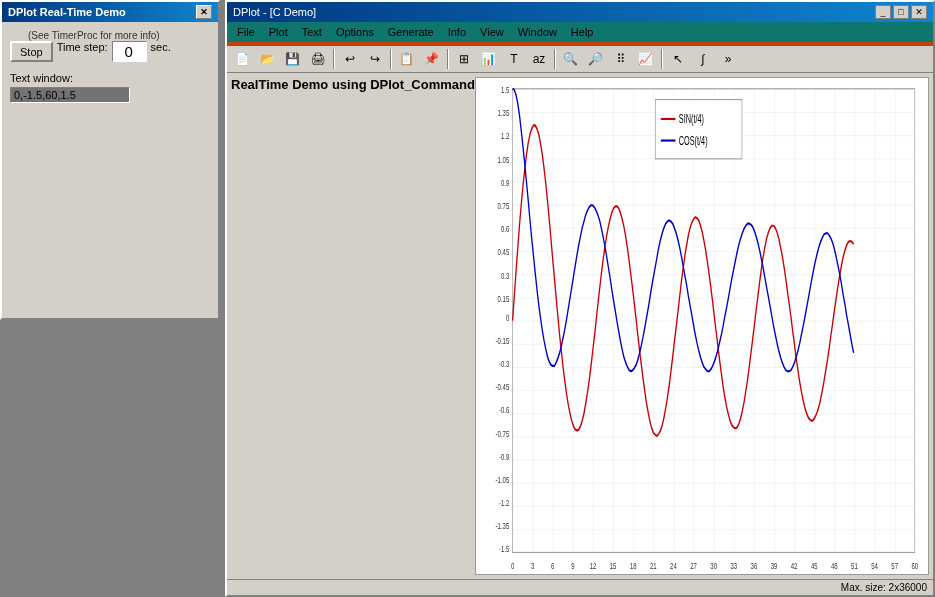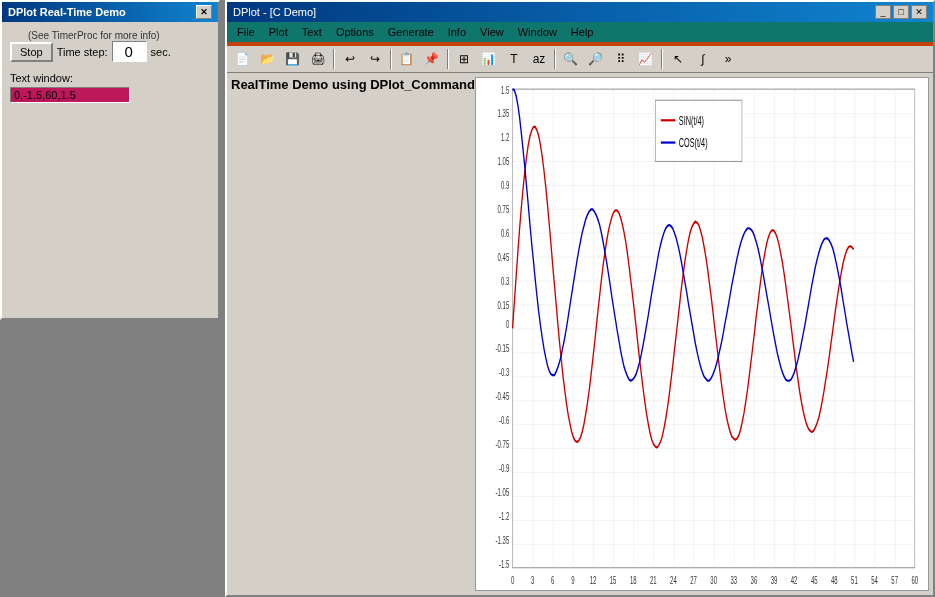--- a/index.html
+++ b/index.html
@@ -48,21 +48,20 @@
     .checkbox-row {
       display: flex;
       align-items: flex-start;
       margin-bottom: 4px;
     }
     .checkbox-row input { margin-right: 4px; margin-top: 2px; }
     .checkbox-label { font-size: 10.5px; }
     .sub-label { font-size: 10px; color: #333; margin-left: 18px; margin-bottom: 0; }
     .controls-row {
       display: flex;
-      align-items: center;
       margin-bottom: 10px;
       gap: 4px;
     }
     .btn {
       background: #d4d0c8;
       border: 2px solid;
       border-color: #ffffff #808080 #808080 #ffffff;
       padding: 2px 8px;
       font-size: 11px;
       cursor: pointer;
@@ -76,21 +75,21 @@
       background: white;
       font-size: 15px;
       padding: 1px 12px;
     }
     .sec-label { font-size: 11px; }
     .plot-window-label { font-size: 11px; margin-bottom: 3px; }
     .plot-window-input {
       width: 120px;
       border: 1px solid;
       border-color: #808080 #ffffff #ffffff #808080;
-      background: #be185d;
+      background: #737373;
       font-size: 11px;
       padding: 1px 3px;
       margin-bottom: 8px;
       display: block;
     }
     .time-display { font-size: 11px; }
 
     
     .main-window {
       position: absolute;
@@ -774,13 +773,16 @@
 
         <rect x="270" y="20" width="130" height="55" fill="white" stroke="#999" stroke-width="1"></rect>
         <line x1="278" y1="38" x2="300" y2="38" stroke="#cc0000" stroke-width="2"></line>
         <text x="305" y="42" font-size="11" fill="#000">SIN(t/4)</text>
         <line x1="278" y1="58" x2="300" y2="58" stroke="#0000cc" stroke-width="2"></line>
         <text x="305" y="62" font-size="11" fill="#000">COS(t/4)</text>
       </svg>
     </div>
   </div>
 
+  <div class="statusbar">
+    <span>Max. size: 2x36000</span>
+  </div>
 </div>
 
 </body></html>

